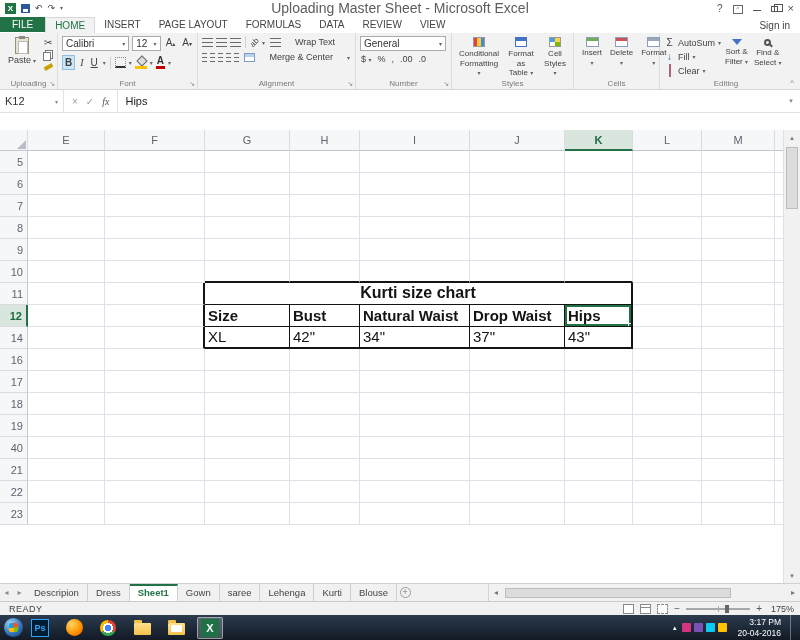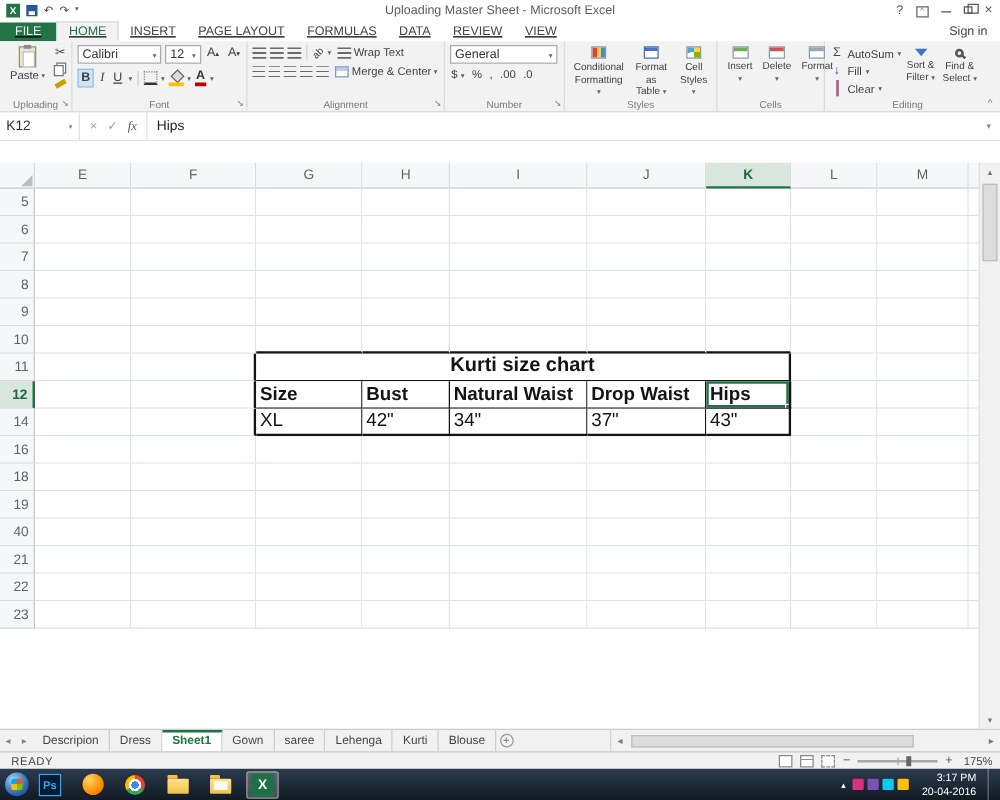--- a/index.html
+++ b/index.html
@@ -6,31 +6,31 @@
 html,body { width:800px; height:640px; overflow:hidden; font-family:"Liberation Sans",sans-serif; background:#fff; }
 #app { position:relative; width:800px; height:640px; background:#fff; }
 
 
 .titlebar { position:absolute; top:0; left:0; right:0; height:16px; background:#fff; display:flex; align-items:center; }
 .qat { display:flex; align-items:center; gap:5px; margin-left:5px; z-index:2; }
 .excel-logo { width:11px; height:11px; background:#217346; color:#fff; font-size:8px; font-weight:bold; display:flex; align-items:center; justify-content:center; }
 .save-ic { width:9px; height:9px; background:#2b579a; position:relative; }
 .save-ic::after { content:''; position:absolute; left:2px; bottom:1px; width:5px; height:3px; background:#fff; }
 .qbtn { font-size:9px; color:#444; line-height:10px; }
-.title-text { position:absolute; left:0; right:0; text-align:center; font-size:10px; color:#5d5d5d; }
+.title-text { position:absolute; left:0; right:0; text-align:center; font-size:14px; color:#5d5d5d; }
 .win-controls { margin-left:auto; display:flex; align-items:center; gap:10px; margin-right:6px; z-index:2; color:#555; font-size:10px; }
 .ro-box { display:inline-block; width:10px; height:9px; border:1px solid #666; font-size:6px; line-height:7px; text-align:center; color:#666; }
 .min-ic { display:inline-block; width:8px; height:1px; background:#555; margin-bottom:1px; }
 .restore-ic { display:inline-block; width:7px; height:6px; border:1px solid #555; position:relative; background:#fff; }
 .restore-ic::before { content:''; position:absolute; top:-3px; left:2px; width:7px; height:6px; border:1px solid #555; }
 .wc-close { font-size:11px; }
 
 
 .tab-row { position:absolute; top:16px; left:0; right:0; height:17px; background:#fff; display:flex; align-items:flex-end; }
-#ribbon-tabs { display:flex; align-items:flex-end; height:17px;text-decoration:underline; }
+#ribbon-tabs { display:flex; align-items:center; height:17px; }
 .rtab { font-size:10px; padding:2px 9px 2px; color:#444; white-space:nowrap; }
 .rtab.file { background:#217346; color:#fff; padding:2px 12px; }
 .rtab.active { background:#f2f2f2; color:#217346; border:1px solid #d8d8d8; border-bottom:none; }
 .sign-in { margin-left:auto; font-size:10px; color:#444; padding:0 10px 2px 0; }
 
 
 .ribbon { position:absolute; top:33px; left:0; right:0; height:57px; background:#f2f2f2; border-bottom:1px solid #d5d5d5; display:flex; }
 .rgroup { position:relative; border-right:1px solid #dcdcdc; padding:3px 3px 12px 4px; flex:none; }
 .glabel { position:absolute; bottom:1px; left:0; right:0; text-align:center; font-size:8px; color:#7a7a7a; }
 .launcher { position:absolute; bottom:1px; right:2px; font-size:7px; color:#888; line-height:8px; }
@@ -55,21 +55,21 @@
 
 .fontcolor-ic { font-size:10px; font-weight:bold; color:#333; border-bottom:3px solid #c00000; line-height:10px; padding:0 1px; }
 .fill-ic { width:12px; height:12px; position:relative; }
 .fill-ic::before { content:''; position:absolute; top:0; left:3px; width:6px; height:6px; border:1px solid #666; transform:rotate(45deg); background:#ddd; }
 .fill-ic::after { content:''; position:absolute; bottom:0; left:0; width:12px; height:3px; background:#ffc000; }
 .border-ic { width:11px; height:11px; border:1px dotted #888; border-bottom:2px solid #333; }
 
 .al-ic { display:inline-block; width:11px; height:9px; background:repeating-linear-gradient(#6a6a6a 0 1px, transparent 1px 4px); }
 .al-ic.al-c { width:9px; } .al-ic.al-r { width:10px; }
 .orient-ic { font-size:8px; color:#444; transform:rotate(-45deg); display:inline-block; }
-.wrap-btn { display:flex; align-items:center; gap:2px; padding:0 2px; }
+.wrap-btn { display:flex; align-items:center; gap:14px; padding:0 2px; }
 .merge-ic { display:inline-block; width:11px; height:9px; border:1px solid #7b9cc9; background:linear-gradient(#bcd0ea 0 3px, #fff 3px); }
 
 .num-btns { display:flex; align-items:center; gap:4px; margin-top:3px; font-size:9px; color:#3f3f3f; }
 .num-btns .b { padding:0 1px; }
 
 .style-btn { display:flex; flex-direction:column; align-items:center; gap:2px; padding:1px 3px; }
 .cf-ic { width:12px; height:10px; background:linear-gradient(90deg,#e04040 33%,#ffc93c 33% 66%,#3c8fd0 66%); border:1px solid #999; }
 .fat-ic { width:12px; height:10px; border:1px solid #4472c4; background:linear-gradient(#4472c4 0 3px, #fff 3px); }
 .cs-ic { width:12px; height:10px; background:conic-gradient(#ffd34d 0 25%, #7fba00 25% 50%, #fff 50% 75%, #4aa3df 75%); border:1px solid #999; }
 
@@ -542,20 +542,33 @@
             <td class="cell"></td>
             <td class="cell"></td>
             <td class="cell"></td>
             <td class="cell"></td>
             <td class="cell"></td>
             <td class="cell"></td>
             <td class="cell"></td>
             <td class="cell"></td>
           </tr>
           <tr>
+            <th class="rowh">17</th>
+            <td class="cell"></td>
+            <td class="cell"></td>
+            <td class="cell"></td>
+            <td class="cell"></td>
+            <td class="cell"></td>
+            <td class="cell"></td>
+            <td class="cell"></td>
+            <td class="cell"></td>
+            <td class="cell"></td>
+            <td class="cell"></td>
+          </tr>
+          <tr>
             <th class="rowh">18</th>
             <td class="cell"></td>
             <td class="cell"></td>
             <td class="cell"></td>
             <td class="cell"></td>
             <td class="cell"></td>
             <td class="cell"></td>
             <td class="cell"></td>
             <td class="cell"></td>
             <td class="cell"></td>

